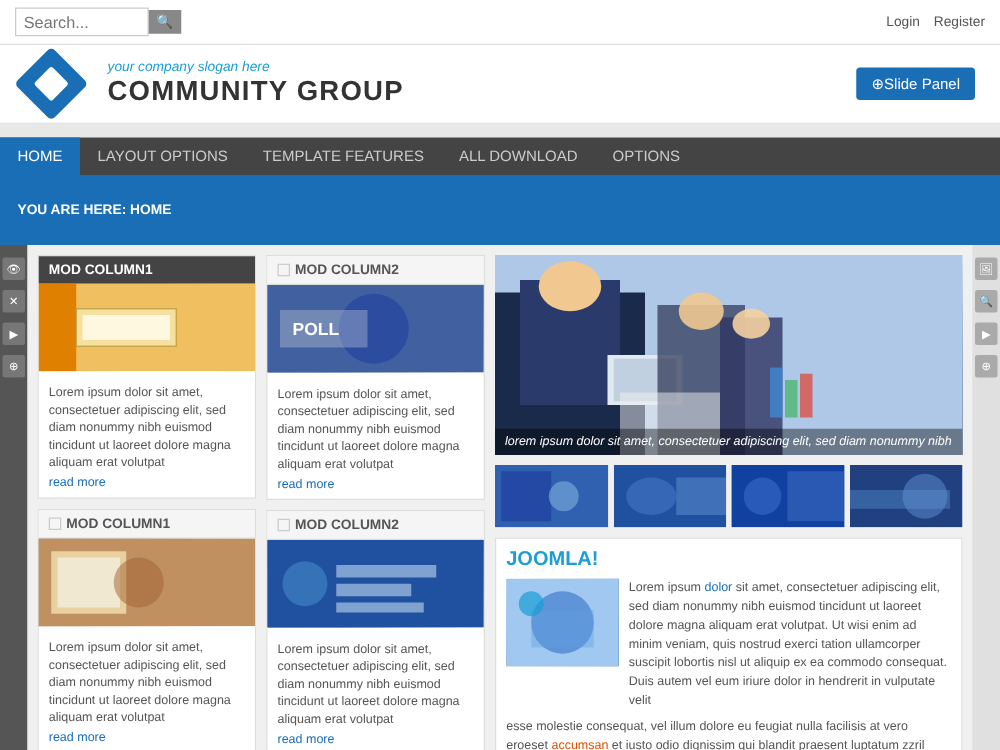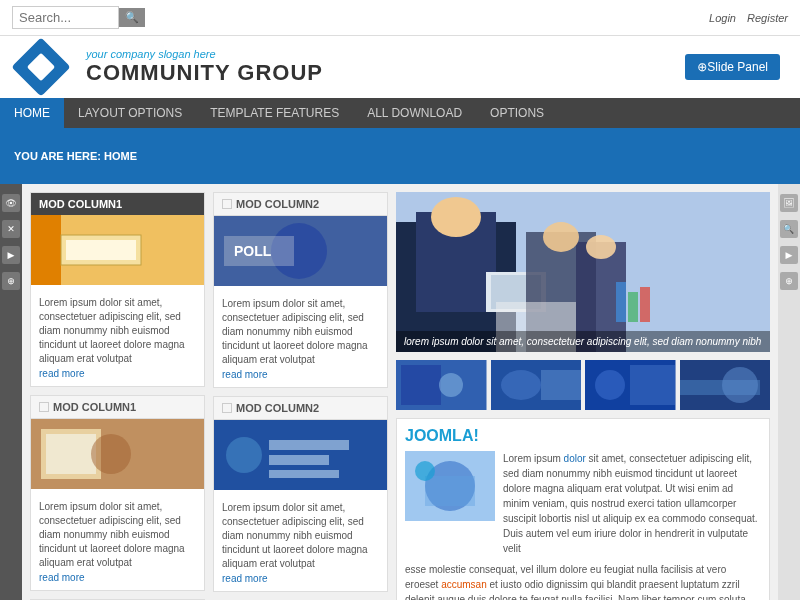--- a/index.html
+++ b/index.html
@@ -7,34 +7,34 @@
 
     
     .page-wrapper { width: 800px; margin: 0 auto; background: #e8e8e8; position: relative; }
 
     
     .top-bar { background: #fff; padding: 6px 12px; display: flex; align-items: center; justify-content: space-between; border-bottom: 1px solid #ddd; }
     .search-box { display: flex; align-items: center; }
     .search-box input { width: 107px; padding: 3px 6px; border: 1px solid #ccc; font-size: 13px; color: #999; }
     .search-box button { background: #888; border: none; color: #fff; padding: 3px 6px; cursor: pointer; font-size: 11px; }
     .top-links { font-size: 11px; color: #555; }
-    .top-links a { color: #555; text-decoration: none; margin-left: 8px; font-style: italic; }
+    .top-links a { color: #555; text-decoration: none; margin-left: 8px; }
 
     
     .header { background: #fff; padding: 10px 20px; display: flex; align-items: center; justify-content: space-between; }
     .logo-area { display: flex; align-items: center; gap: 24px; }
     .logo-icon { width: 42px; height: 42px; background: #1a6eb5; transform: rotate(45deg); display: flex; align-items: center; justify-content: center; border-radius: 4px; }
     .logo-icon-inner { width: 20px; height: 20px; background: #fff; transform: rotate(0deg); border-radius: 2px; }
     .logo-text-area { display: flex; flex-direction: column; }
     .logo-slogan { color: #1a9ed4; font-size: 11px; font-style: italic; }
     .logo-title { color: #333; font-size: 22px; font-weight: bold; letter-spacing: 1px; }
     .slide-panel-btn { background: #1a6eb5; color: #fff; padding: 6px 12px; font-size: 12px; border: none; cursor: pointer; border-radius: 3px; }
 
     
-    .main-nav { background: #444; display: flex; }
+    .main-nav { background: #444; display: flex; margin-top: 12px; }
     .main-nav a { color: #ccc; text-decoration: none; padding: 8px 14px; font-size: 12px; display: block; }
     .main-nav a.active { background: #1a6eb5; color: #fff; }
 
     
     .breadcrumb { background: #1a6eb5; color: #fff; padding: 22px 14px; font-size: 11px; font-weight: bold; }
 
     
     .content-area { display: flex; padding: 0; }
 
     

